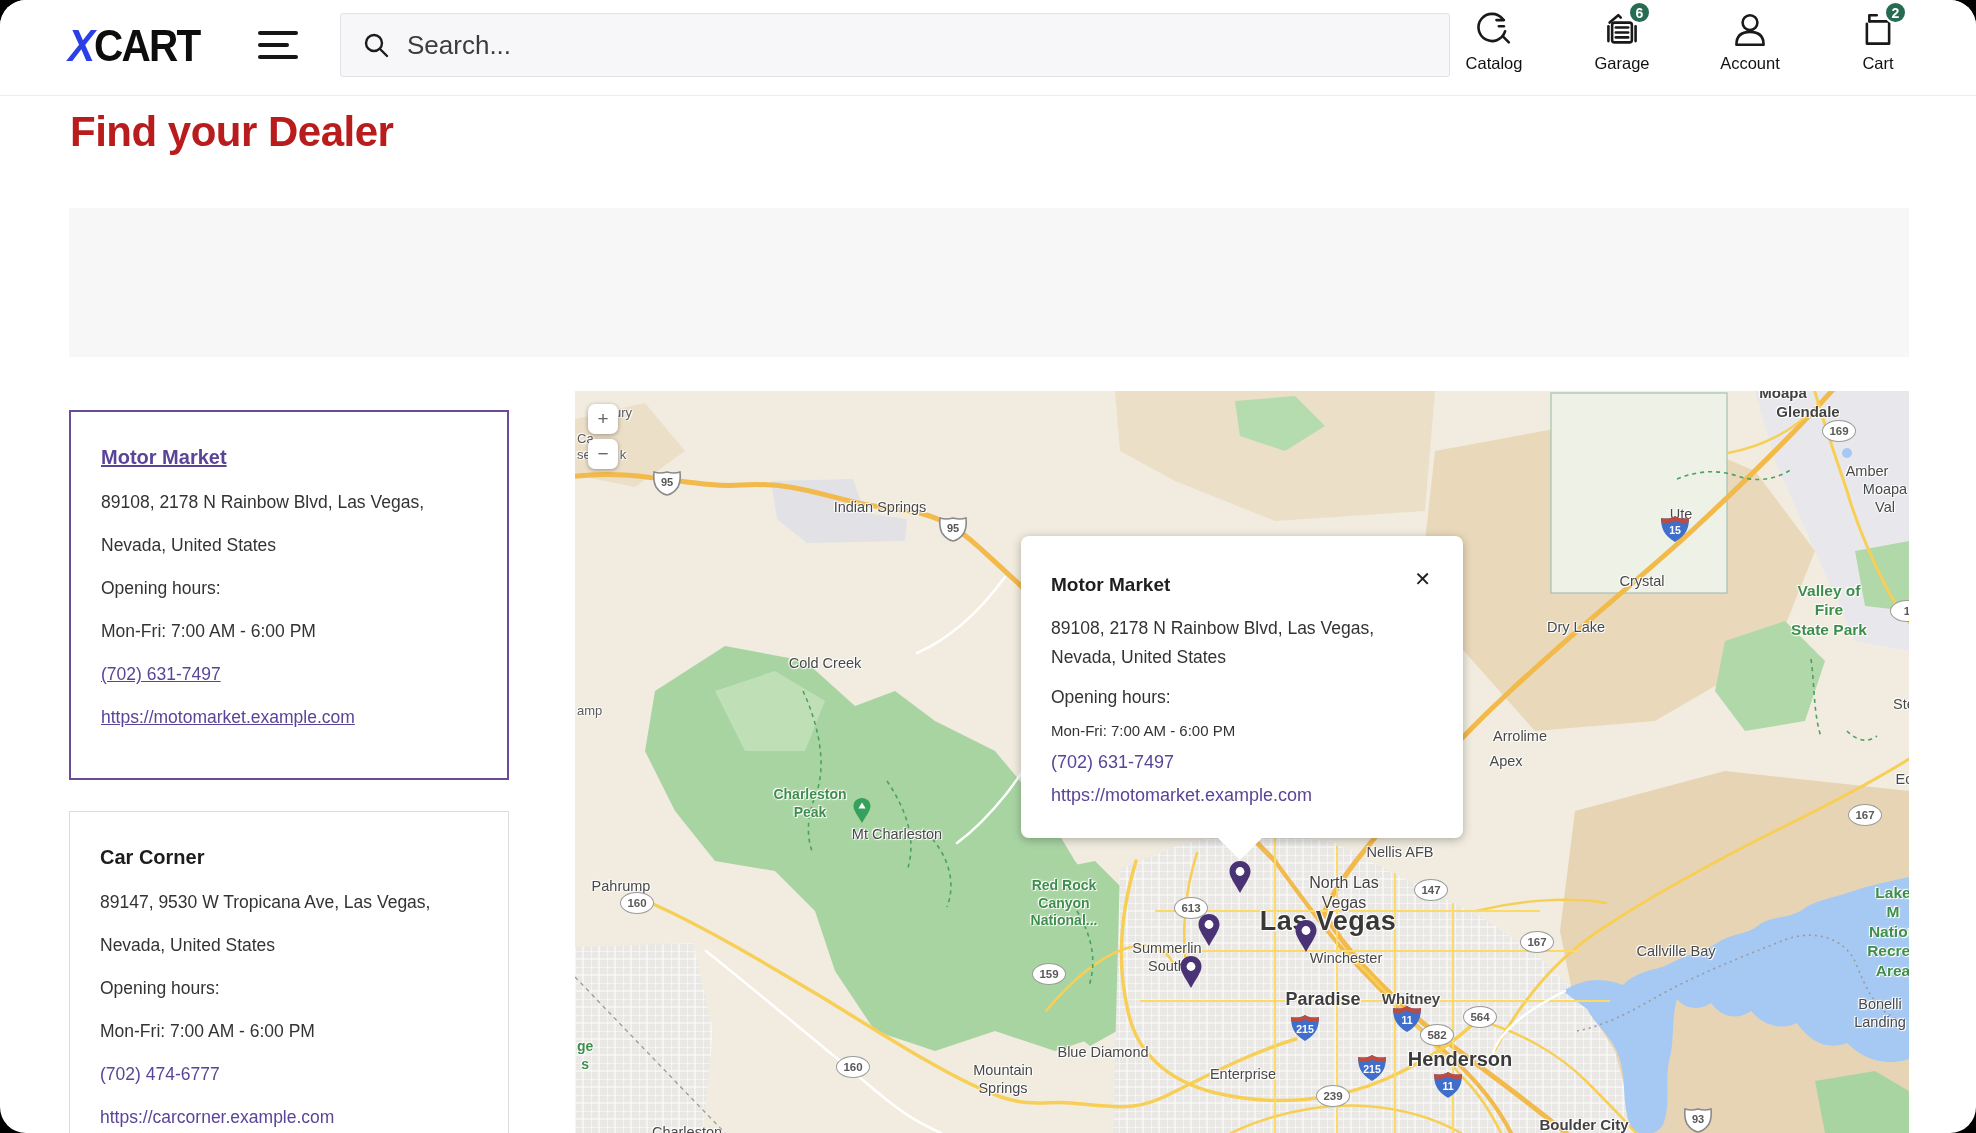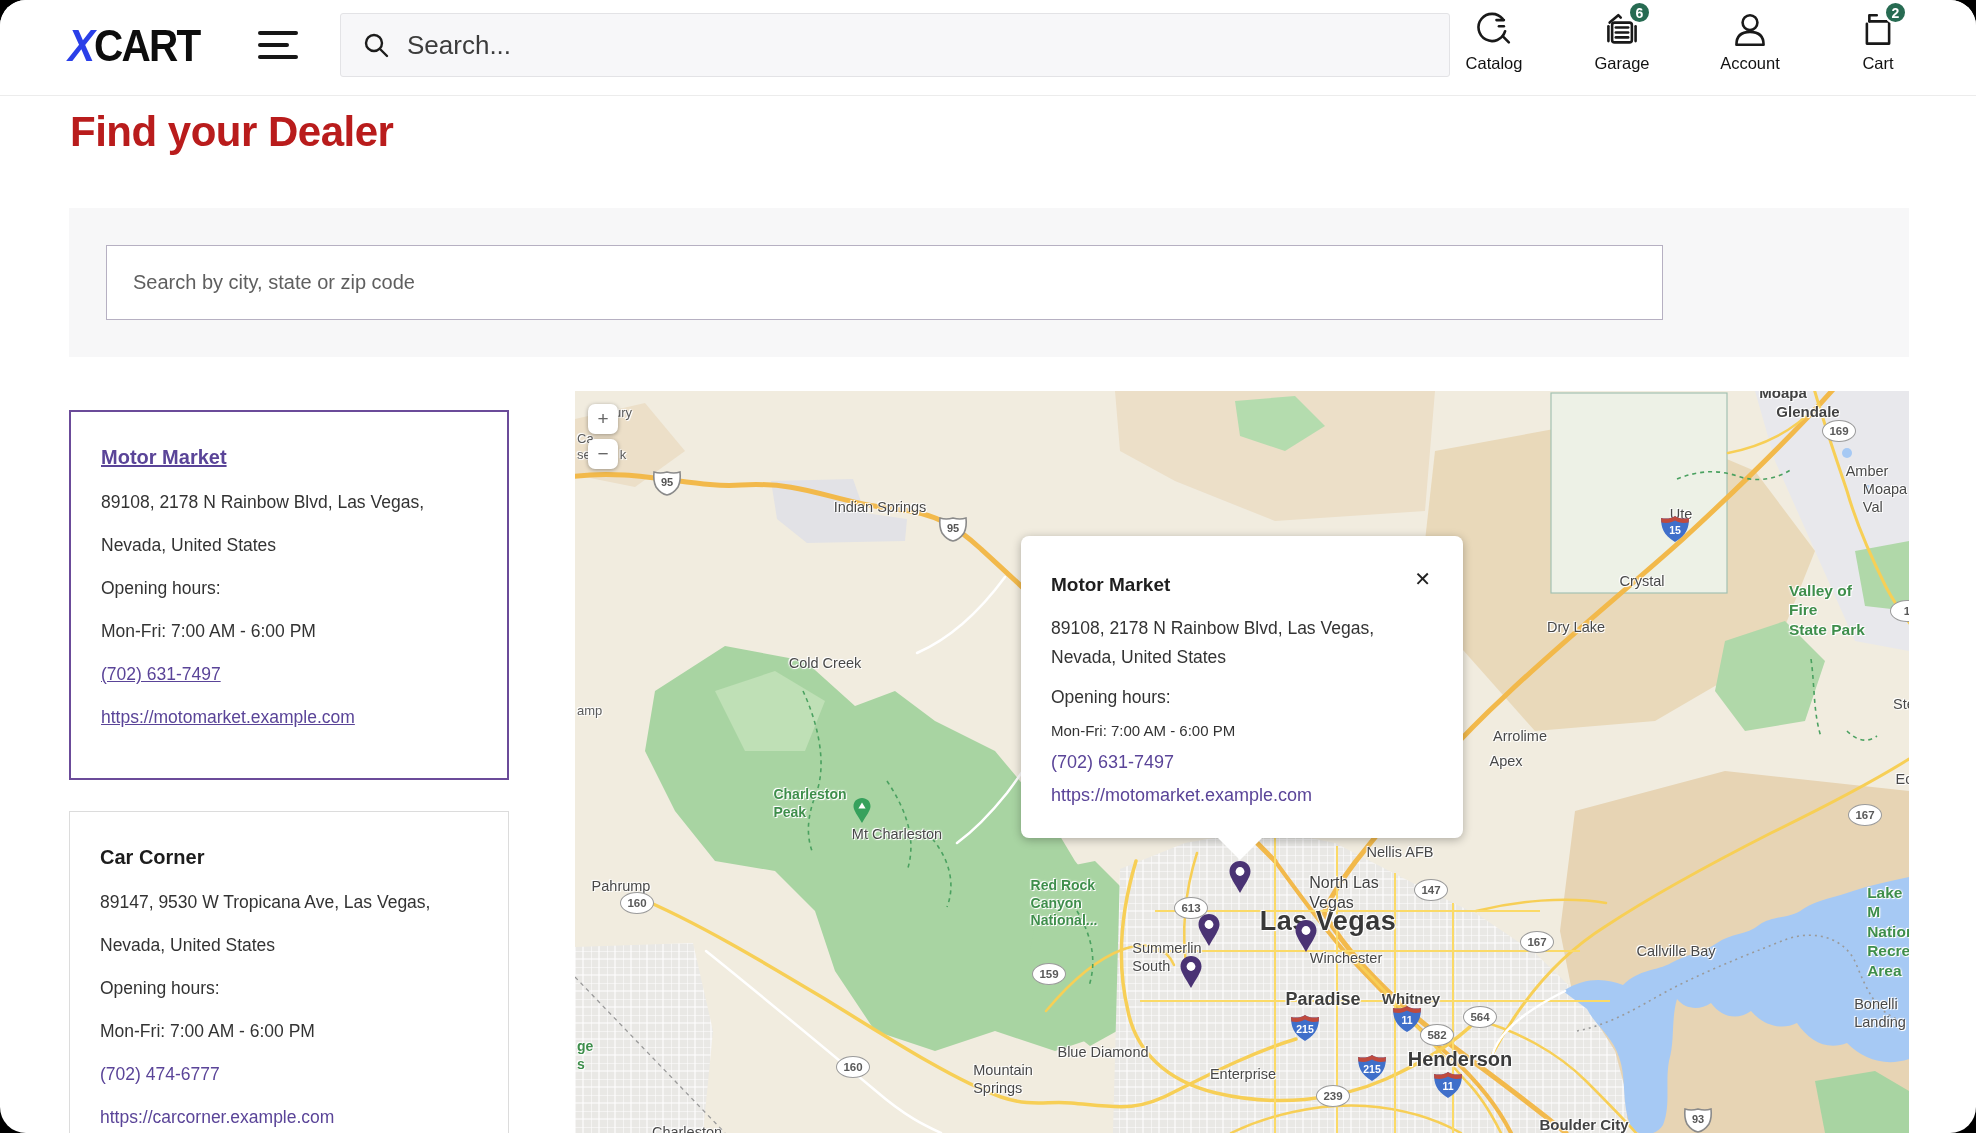--- a/index.html
+++ b/index.html
@@ -35,31 +35,31 @@
   .card1{top:410px;height:370px;border:2px solid #6b4b99;}
   .card2{top:811px;height:372px;border:1px solid #dcdcdc;}
   .card .ttl{font-size:20px;font-weight:700;margin:8px 0 12px;color:#1c1c1c;display:inline-block;}
   .card1 .ttl{color:#5a4498;text-decoration:underline;cursor:pointer;}
   .card p{margin:0;line-height:43px;}
   .plink{color:#5a4498;cursor:pointer;}
   .card1 .plink{text-decoration:underline;}
   
   .map{position:absolute;left:575px;top:391px;width:1334px;height:742px;background:#f1ecdf;overflow:hidden;z-index:1;}
   .map svg.art{position:absolute;left:0;top:0;}
-  .ml{position:absolute;font-size:13px;color:#5b5b5b;transform:translate(-50%,-50%);text-align:left;white-space:pre-line;line-height:1.25;z-index:3;
+  .ml{position:absolute;font-size:13px;color:#5b5b5b;transform:translate(-50%,-50%);text-align:center;white-space:pre-line;line-height:1.25;z-index:3;
       text-shadow:0 0 2px #fff,0 0 3px #fff,1px 1px 0 #fff,-1px -1px 0 #fff;pointer-events:none;}
   .ml.city{font-size:14.5px;color:#484848;}
   .ml.cityb{font-size:15px;color:#424242;font-weight:700;}
   .ml.h3{font-size:16px;color:#3f3f3f;}
   .ml.h3b{font-size:18px;color:#3d3d3d;font-weight:700;}
   .ml.h2{font-size:20px;color:#3a3a3a;font-weight:700;}
   .ml.big{font-size:27px;color:#383838;font-weight:700;letter-spacing:.5px;}
   .ml.park{color:#3e8e4b;font-size:14px;font-weight:700;}
   .ml.vf{font-size:15.5px;}
-  .ml.lft{transform:translateY(-50%);text-align:left;}
+  .ml.lft{transform:translateY(-50%);text-align:center;}
   .sh{position:absolute;transform:translate(-50%,-50%);width:34px;height:22px;display:flex;align-items:center;justify-content:center;
       font-size:11.5px;font-weight:700;color:#5a5a5a;background:#fff;border:1.5px solid #9a9a9a;border-radius:50%;box-sizing:border-box;z-index:3;}
   .shsvg{position:absolute;transform:translate(-50%,-50%);overflow:visible;z-index:3;}
   .shsvg text{font-family:"Liberation Sans",sans-serif;font-weight:700;}
   .pin{position:absolute;z-index:4;}
   .iw{position:absolute;left:446px;top:145px;width:442px;height:302px;background:#fff;border-radius:8px;box-shadow:0 2px 10px rgba(0,0,0,.28);
       padding:38px 30px;box-sizing:border-box;z-index:6;}
   .iw::after{content:"";position:absolute;left:197px;top:100%;width:0;height:0;border:22px solid transparent;border-top:22px solid #fff;border-bottom:0;}
   .iw .t{font-size:19px;font-weight:700;color:#1e1e1e;margin:0 0 18px;}
   .iw .a{font-size:17.5px;color:#333;line-height:29px;margin:0;}
@@ -138,21 +138,20 @@
           <span class="badge">2</span>
         </div>
         <span class="nlabel">Cart</span>
       </div>
     </nav>
   </header>
 
   <h1 class="h1">Find your Dealer</h1>
 
   <section class="finder">
-    <input type="text" placeholder="Search by city, state or zip code" style="">
   </section>
 
   <article class="card card1">
     <span class="ttl">Motor Market</span>
     <p>89108, 2178 N Rainbow Blvd, Las Vegas,</p>
     <p>Nevada, United States</p>
     <p>Opening hours:</p>
     <p>Mon-Fri: 7:00 AM - 6:00 PM</p>
     <p><span class="plink">(702) 631-7497</span></p>
     <p><span class="plink">https://motomarket.example.com</span></p>

